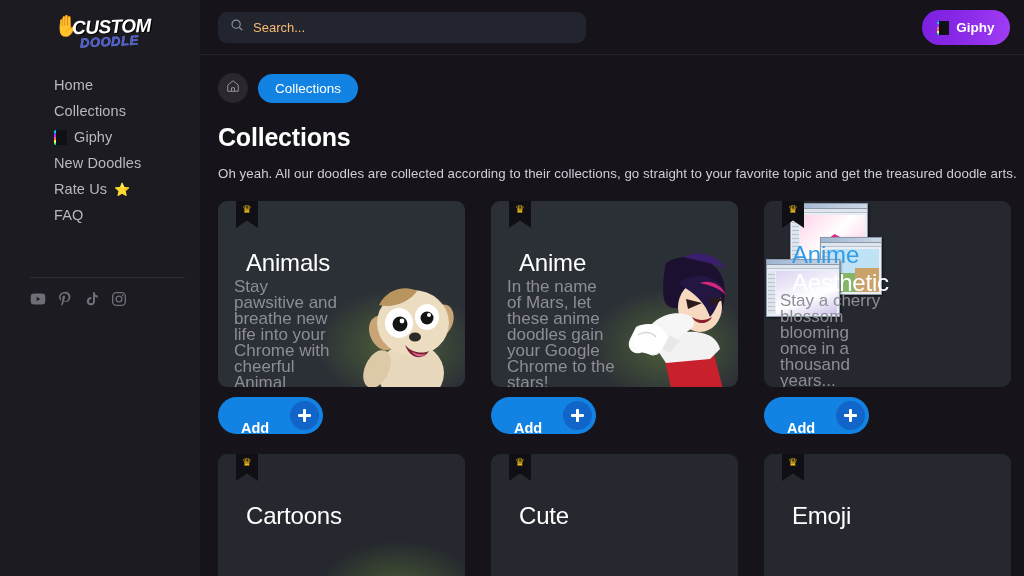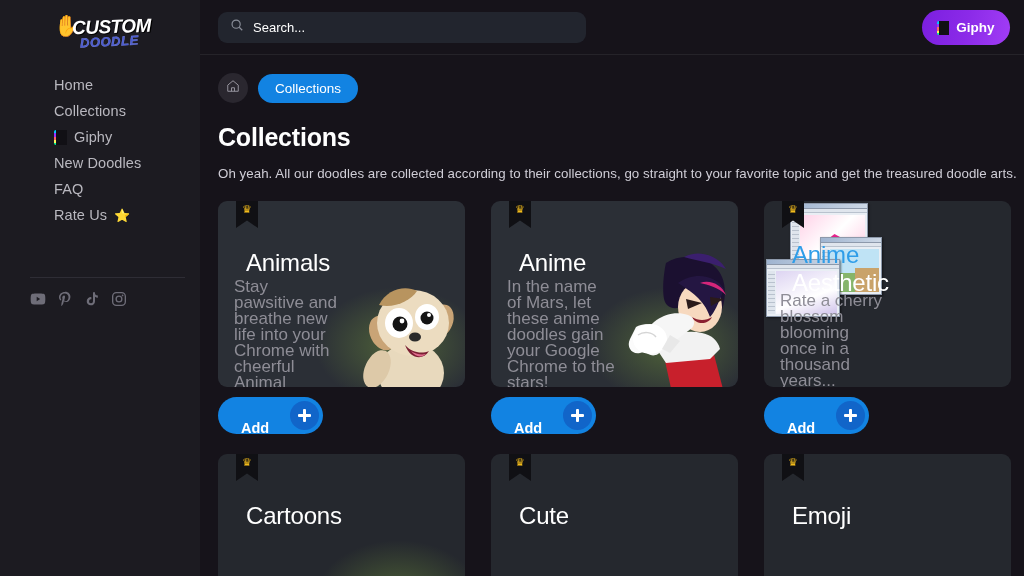--- a/index.html
+++ b/index.html
@@ -83,21 +83,21 @@
     padding: 0 10px 0 18px;
     border-bottom: 1px solid #252329;
   }
   .search-box {
     width: 368px; height: 31px; border-radius: 9px;
     background: #22252e;
     display: flex; align-items: center; gap: 9px;
     padding: 0 12px; cursor: text;
   }
   .search-box svg { width: 14px; height: 14px; stroke:#8a8e99; fill:none; stroke-width:2; }
-  .search-ph { color: #ffffff; font-size: 13px; }
+  .search-ph { color: #fdba74; font-size: 13px; }
   .giphy-btn {
     position: absolute; right: 14px; top: 10px;
     width: 88px; height: 35px; border-radius: 18px;
     background: linear-gradient(100deg, #7b1fe0 0%, #8b2ae8 50%, #a13df5 100%);
     display: flex; align-items: center; justify-content: center; gap: 7px;
     cursor: pointer; border: none;
   }
   .giphy-btn .giphy-mini { width: 12px; height: 14px; }
   .giphy-btn span { color: #fff; font-size: 13.5px; font-weight: 700; }
 
@@ -220,25 +220,25 @@
         <span>Collections</span>
       </div>
       <div class="nav-item">
         <span class="giphy-mini"></span>
         <span>Giphy</span>
       </div>
       <div class="nav-item">
         <span>New Doodles</span>
       </div>
       <div class="nav-item">
-        <span>FAQ</span>
-      </div>
-      <div class="nav-item">
         <span>Rate Us</span>
         <span class="star-icon">⭐</span>
+      </div>
+      <div class="nav-item">
+        <span>FAQ</span>
       </div>
     </nav>
 
     <div class="side-divider"></div>
 
     <div class="socials">
       <span class="soc">
         <svg viewBox="0 0 24 24">
             <path d="M23 12s0-3.8-.5-5.6a3 3 0 0 0-2.1-2.1C18.6 3.8 12 3.8 12 3.8s-6.6 0-8.4.5A3 3 0 0 0 1.5 6.4C1 8.2 1 12 1 12s0 3.8.5 5.6a3 3 0 0 0 2.1 2.1c1.8.5 8.4.5 8.4.5s6.6 0 8.4-.5a3 3 0 0 0 2.1-2.1C23 15.8 23 12 23 12z" fill="currentColor"></path>
             <path d="M10 15.2V8.8l5.3 3.2z" fill="#1c1b21"></path>
@@ -395,21 +395,21 @@
               <div class="cv" style="background:linear-gradient(160deg,#ddd4f2,#ffffff 60%,#cfc2ea);"></div>
             </div>
           </div>
           <div class="ribbon">
             <i>♛</i>
           </div>
           <div class="card-title two-line">
             <span class="accent">Anime</span>
             <span>Aesthetic</span>
           </div>
-          <div class="card-desc">Rate a cherry blossom blooming once in a thousand years...</div>
+          <div class="card-desc">Stay a cherry blossom blooming once in a thousand years...</div>
         </div>
         <button class="add-btn">
           <span class="lbl">Add</span>
           <span class="circ"></span>
         </button>
       </div>
 
       <div class="cell">
         <div class="card dark">
           <div class="art">

